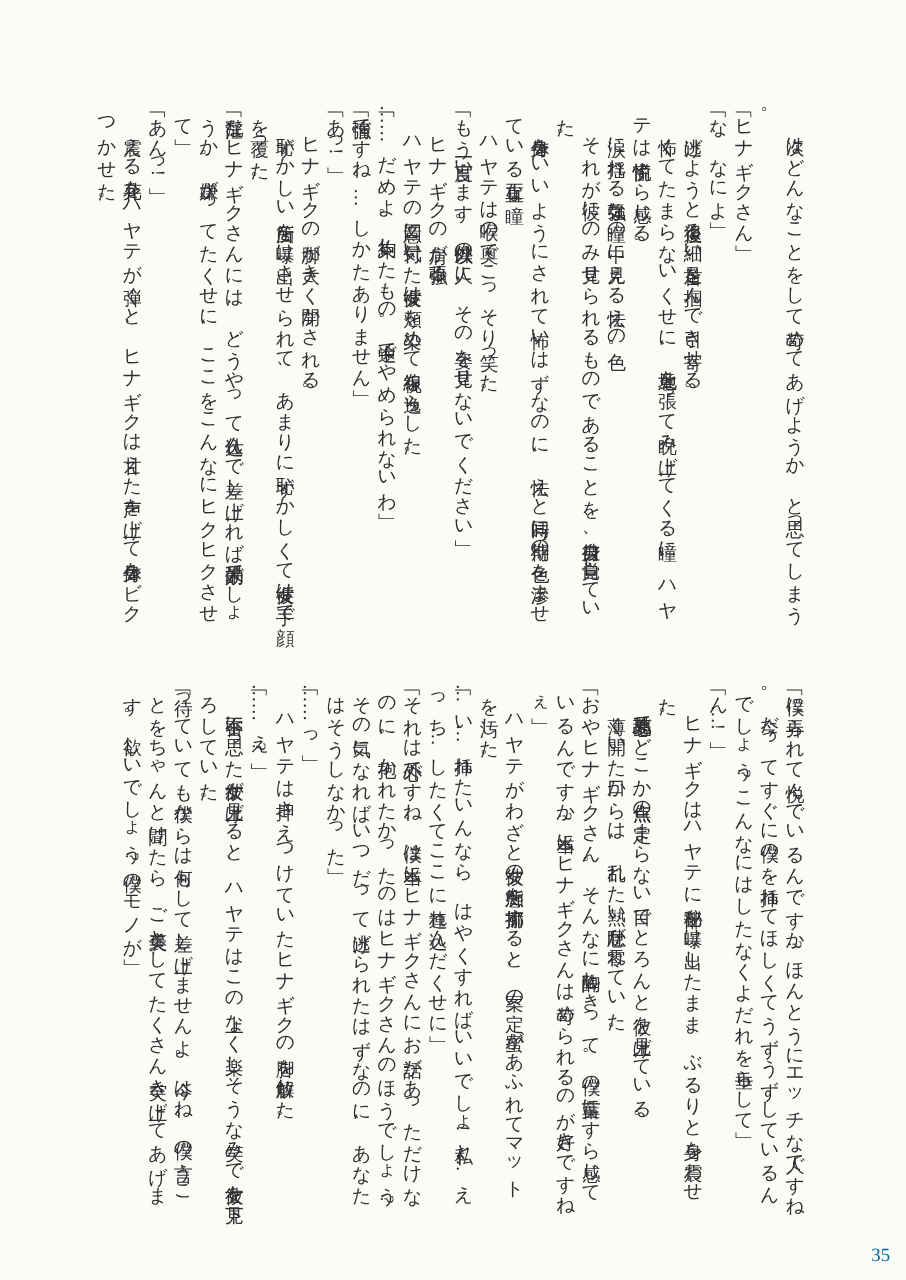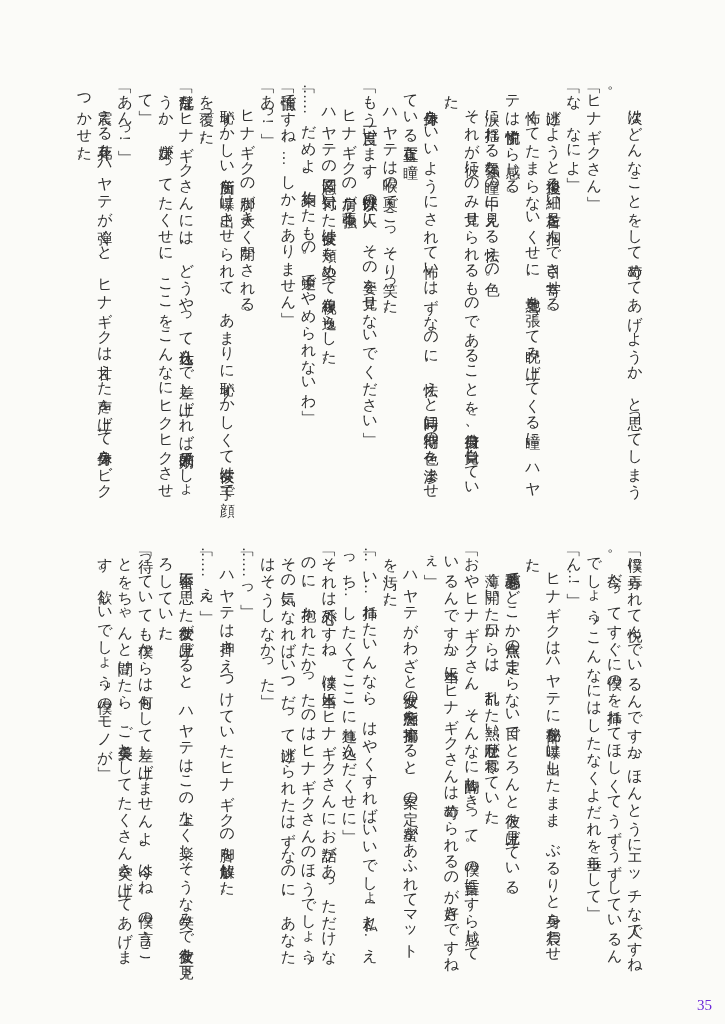--- a/index.html
+++ b/index.html
@@ -39,21 +39,21 @@
     padding: 0;
   }
   .para.indent {
     text-indent: 1em;
   }
   .page-number {
     position: absolute;
     right: 13px;
     bottom: 10px;
     font-size: 15px;
-    color: #6d28d9;
+    color: #0369a1;
   }
 </style>
 </head>
 <body>
 
 <div class="page">
   <section class="text-block top">
       <p class="para indent">次はどんなことをして苛めてあげようか、と思ってしまう。</p>
       <p class="para">「ヒナギクさん」</p>
       <p class="para">「な、なによ」</p>

